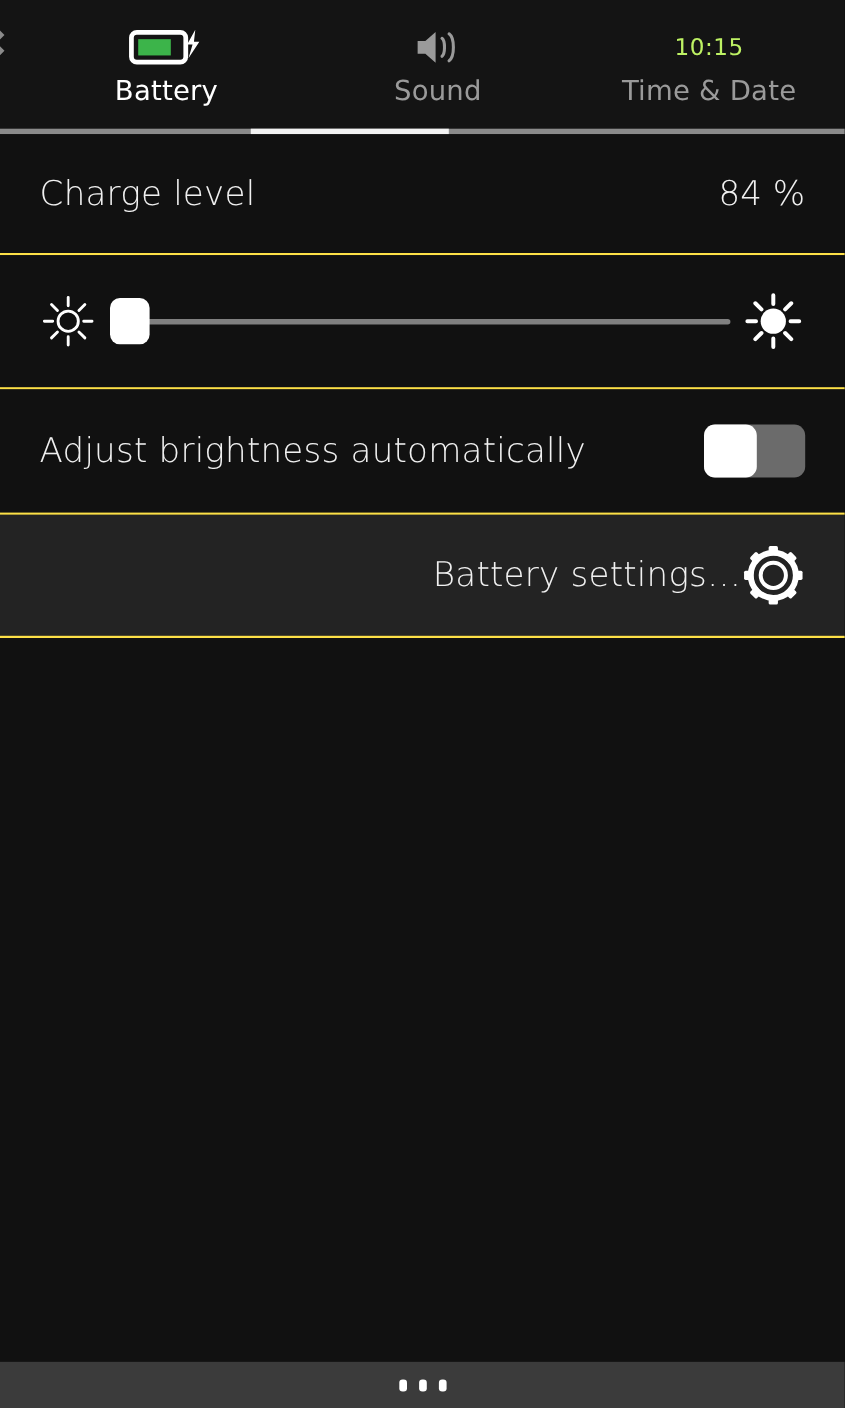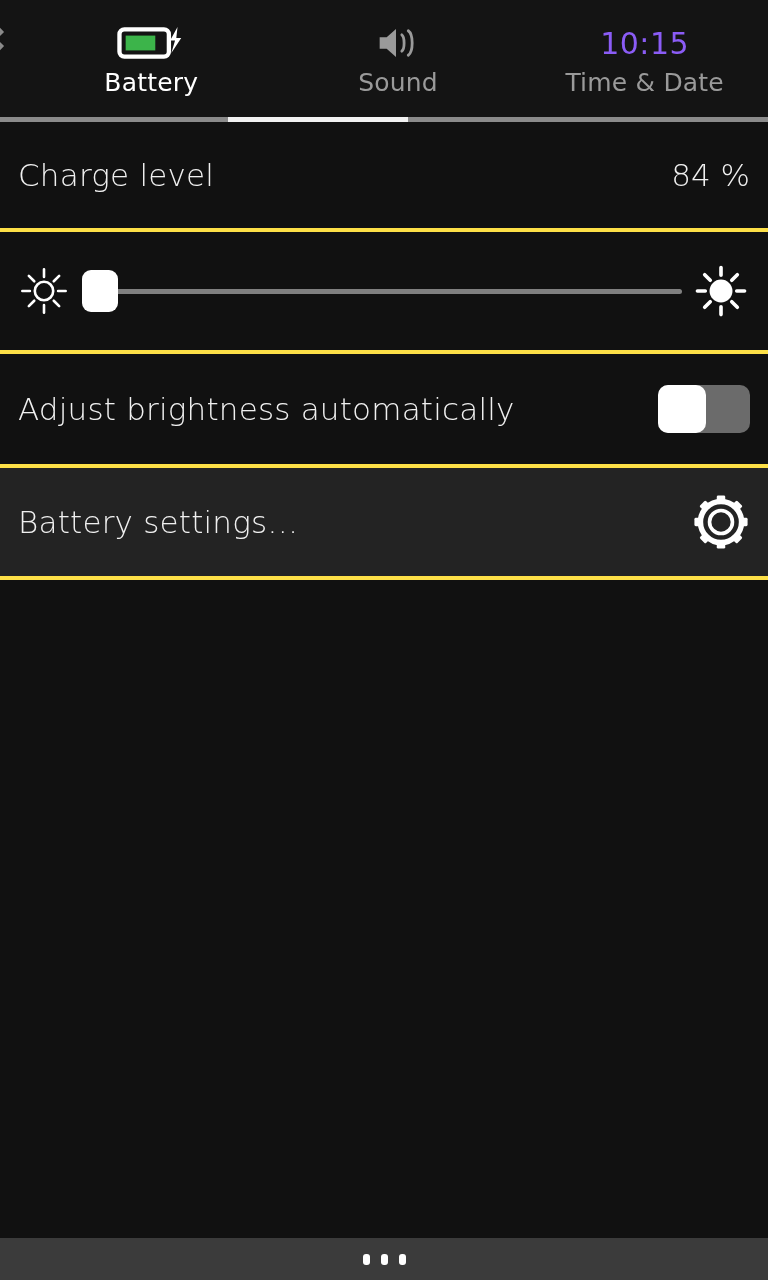--- a/index.html
+++ b/index.html
@@ -68,22 +68,22 @@
     margin-top: 4px;
     font-size: 25px;
     color: #9a9a9a;
     letter-spacing: 0.2px;
     white-space: nowrap;
   }
   .tab.active .tab-label { color: #ffffff; }
   .tab.active .tab-icon { color: #ffffff; }
 
   .clock-text {
-    font-size: 30px;
-    color: #8b5cf6;
+    font-size: 21px;
+    color: #bef264;
     height: 42px;
     display: flex;
     align-items: center;
     letter-spacing: 0.5px;
   }
 
   
   .tab-underline {
     position: absolute;
     left: 0;
@@ -102,29 +102,29 @@
   }
 
   
   .rows { flex: 0 0 auto; }
 
   .row {
     position: relative;
     display: flex;
     align-items: center;
     background: #111111;
-    padding: 0 18px;
-    border-bottom: 4px solid #fde047;
+    padding: 0 36px;
+    border-bottom: 2px solid #fde047;
   }
   .row.highlight { background: #232323; }
 
   .row-charge { height: 110px; justify-content: space-between; }
   .row-slider { height: 122px; }
   .row-toggle { height: 114px; justify-content: space-between; gap: 41px; }
-  .row-settings { height: 112px; justify-content: space-between; }
+  .row-settings { height: 112px; justify-content: flex-end; }
 
   .row-label {
     font-size: 31px;
     color: #f0f0f0;
     font-weight: 300;
     letter-spacing: 0.2px;
   }
   .row-value {
     font-size: 31px;
     color: #f0f0f0;

